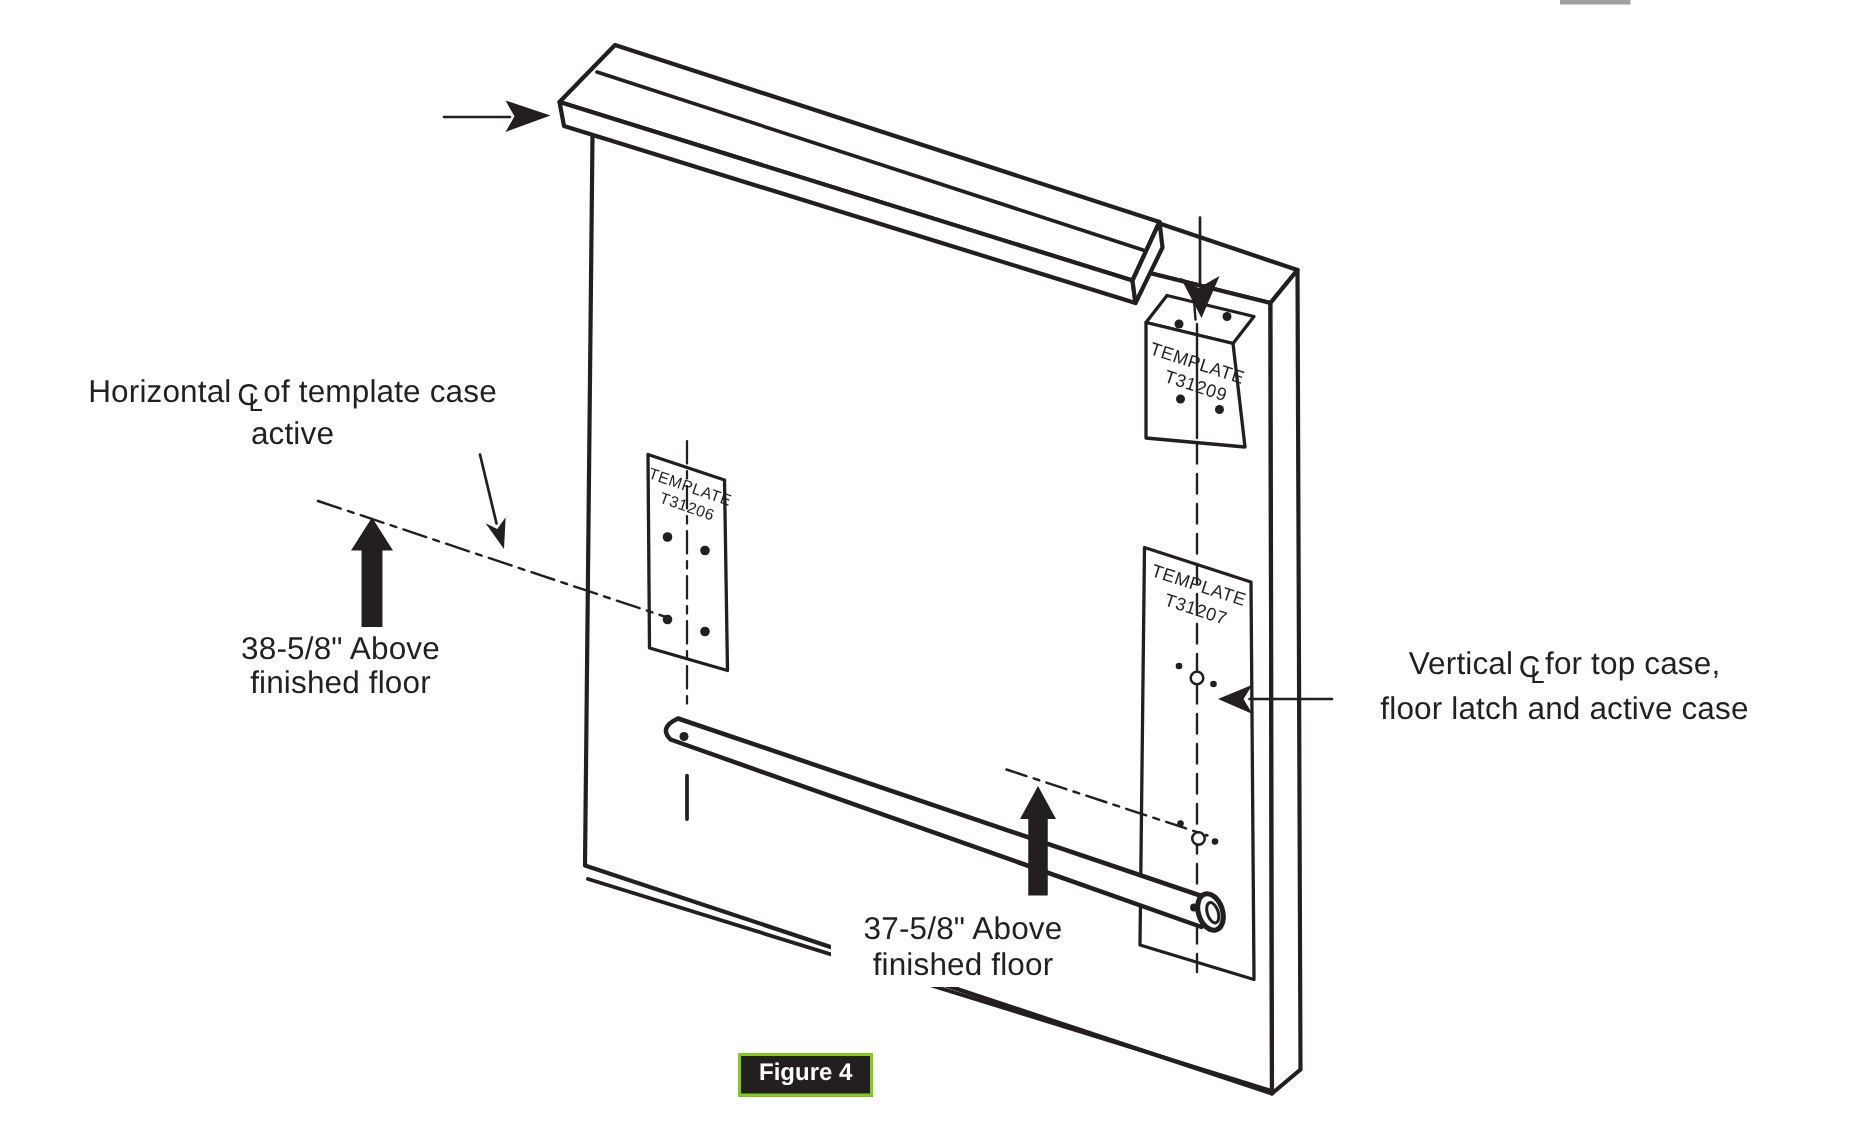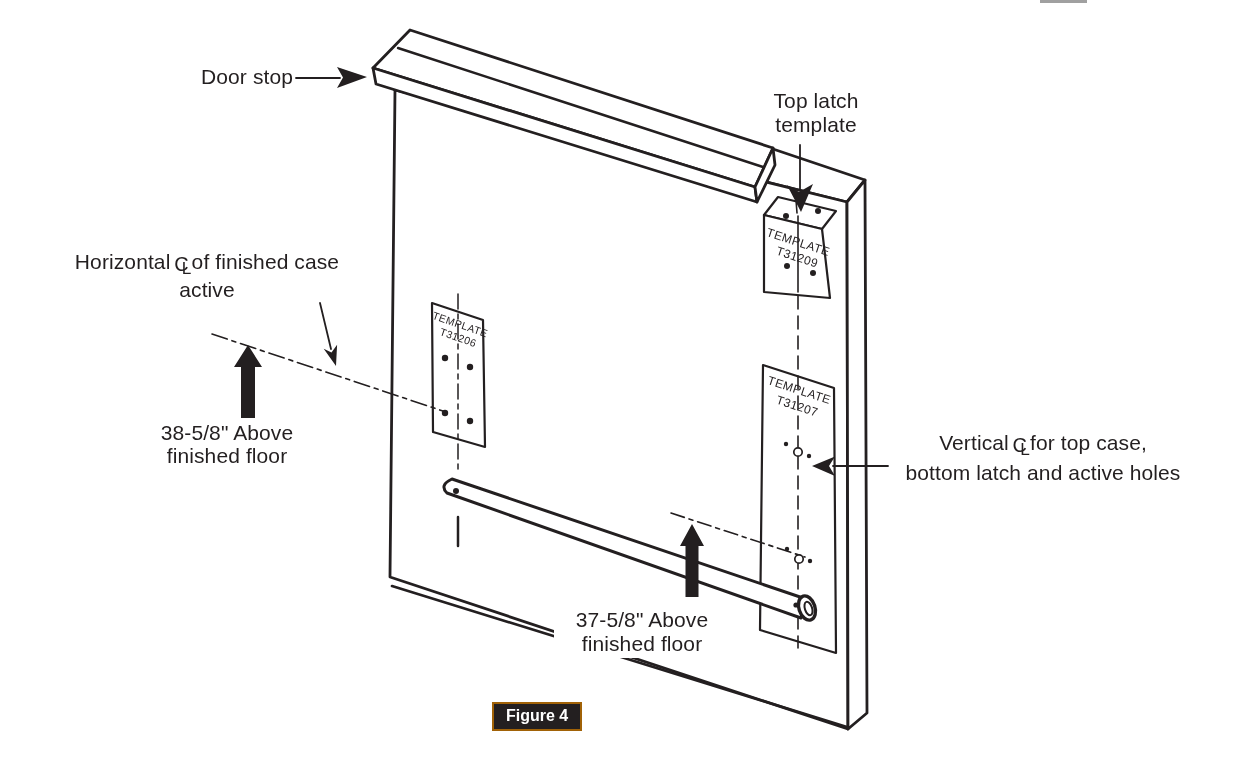--- a/index.html
+++ b/index.html
@@ -9,28 +9,28 @@
   }
   .stage{position:absolute;inset:0;}
   svg{position:absolute;top:0;left:0;}
   .lbl{
     position:absolute;color:#231f20;text-align:center;
     font:21px/1.13 "Liberation Sans",sans-serif;
     letter-spacing:.1px;
   }
   .lbl-doorstop{top:65px;left:130px;width:163px;text-align:right;}
   .lbl-toplatch{top:89px;left:741px;width:150px;line-height:24px;}
-  .lbl-hcl{top:248px;left:40px;width:334px;line-height:28px;}
+  .lbl-hcl{top:248px;left:28px;width:334px;line-height:28px;}
   .lbl-38{top:421px;left:136px;width:182px;line-height:23px;}
   .lbl-37{top:606px;left:554px;width:176px;line-height:24px;background:#fff;padding:2px 0;}
   .lbl-vcl{top:428px;left:876px;width:334px;line-height:30px;}
   .badge{
     position:absolute;top:702px;left:492px;background:#231f20;color:#fff;
     font:bold 16px/1 "Liberation Sans",sans-serif;padding:4px 12px 5px;
-    border:2px solid #a16207;
+    border:2px solid #84cc16;
   }
   .pagemark{position:absolute;top:0;left:1040px;width:47px;height:3px;background:#a0a0a0;}
   
   .clsym{display:inline-grid;margin:0 .14em 0 .18em;vertical-align:-0.08em;}
   .clsym span{grid-area:1/1;line-height:1;}
   .clsym .c{font-size:.95em;}
   .clsym .l{font-size:.82em;transform:translate(.3em,.3em);}
 </style>
 </head>
 <body>
@@ -138,50 +138,45 @@
       <text x="459" y="328" font-size="10.5" transform="rotate(19 459 328)">TEMPLATE</text>
       <text x="457" y="341" font-size="10.5" transform="rotate(19 457 341)">T31206</text>
       <text x="797" y="246" font-size="12" transform="rotate(18 797 246)">TEMPLATE</text>
       <text x="796" y="261" font-size="12" transform="rotate(18 796 261)">T31209</text>
       <text x="798" y="394" font-size="12" transform="rotate(18 798 394)">TEMPLATE</text>
       <text x="796" y="410" font-size="12" transform="rotate(18 796 410)">T31207</text>
     </g>
   </g>
 </svg>
 
-<div class="lbl lbl-doorstop">Door stop</div>
 
-<div class="lbl lbl-toplatch">
-  <div>Top latch</div>
-  <div>template</div>
-</div>
 
 <div class="lbl lbl-hcl">
   <div><span>Horizontal</span><span class="clsym">
           <span class="c">C</span>
           <span class="l">L</span>
-        </span><span>of finished case</span></div>
+        </span><span>of template case</span></div>
   <div>active</div>
 </div>
 
 <div class="lbl lbl-38">
   <div>38-5/8" Above</div>
   <div>finished floor</div>
 </div>
 
 <div class="lbl lbl-37">
   <div>37-5/8" Above</div>
   <div>finished floor</div>
 </div>
 
 <div class="lbl lbl-vcl">
   <div><span>Vertical</span><span class="clsym">
           <span class="c">C</span>
           <span class="l">L</span>
         </span><span>for top case,</span></div>
-  <div>bottom latch and active holes</div>
+  <div>floor latch and active case</div>
 </div>
 
 <div class="badge">Figure 4</div>
 
 <div class="pagemark"></div>
 
 </div>
 
 </body></html>

